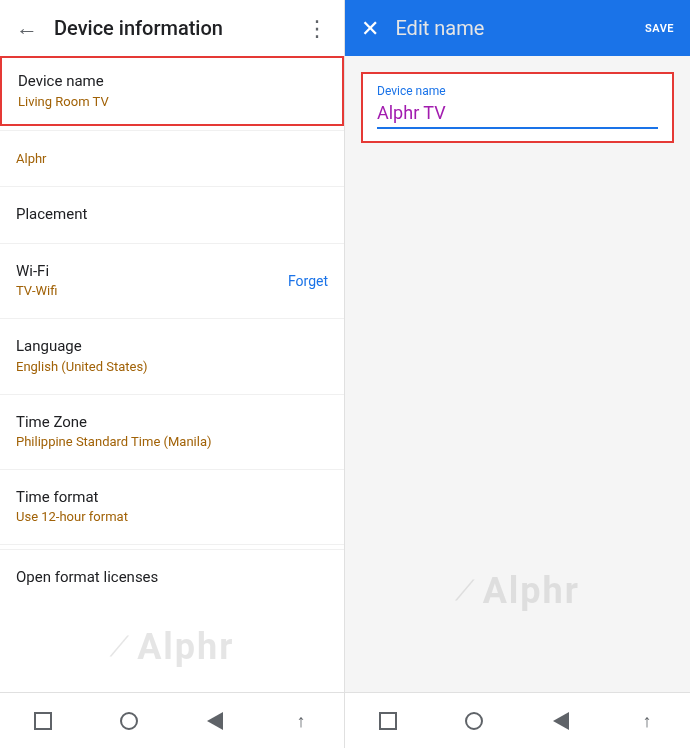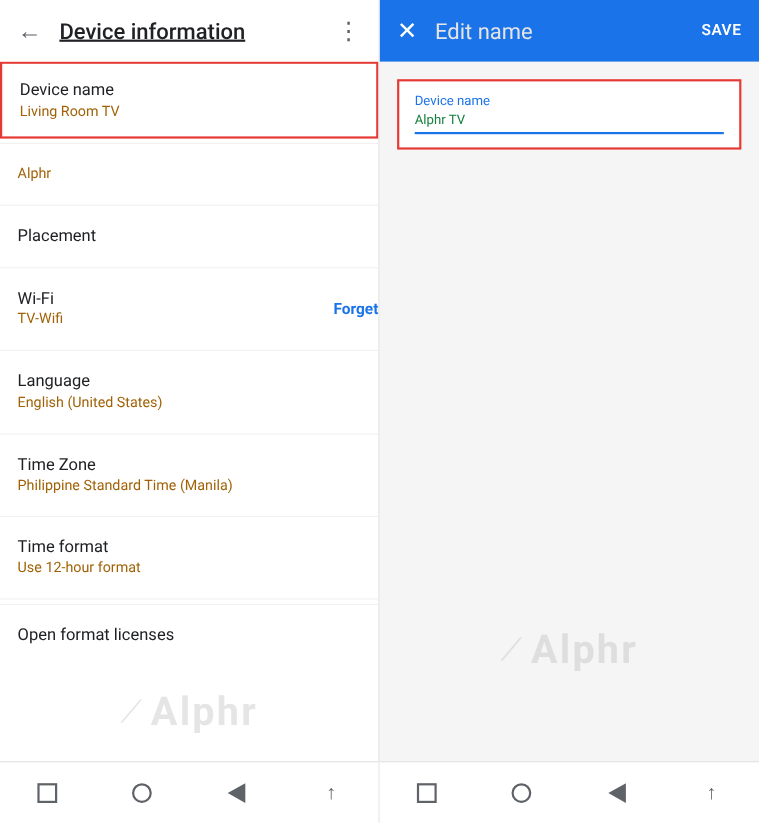--- a/index.html
+++ b/index.html
@@ -36,21 +36,20 @@
       color: #5f6368;
       margin-right: 16px;
       cursor: pointer;
     }
 
     .left-header-title {
       flex: 1;
       font-size: 20px;
       font-weight: 500;
       color: #202124;
-      text-decoration: underline;
     }
 
     .more-icon {
       font-size: 22px;
       color: #5f6368;
       cursor: pointer;
     }
 
     .left-content {
       flex: 1;
@@ -77,26 +76,26 @@
 
     .setting-item-subtitle {
       font-size: 13px;
       color: #a16207;
       margin-top: 2px;
       line-height: 1.3;
     }
 
     .setting-item-forget {
       position: absolute;
-      right: 0;
+      right: 16px;
       top: 50%;
       transform: translateY(-50%);
       font-size: 14px;
       color: #1a73e8;
-      font-weight: 700;
+      font-weight: 400;
     }
 
     .section-divider {
       height: 1px;
       background: #f0f0f0;
       margin: 4px 0;
     }
 
     .watermark {
       position: absolute;
@@ -160,21 +159,21 @@
     }
 
     .right-header-title {
       flex: 1;
       font-size: 20px;
       font-weight: 400;
       color: #e5e5e5;
     }
 
     .save-button {
-      font-size: 14px;
+      font-size: 11px;
       font-weight: 600;
       color: #fff;
       cursor: pointer;
       letter-spacing: 0.5px;
     }
 
     .right-content {
       flex: 1;
       padding: 16px;
       position: relative;
@@ -186,22 +185,22 @@
       padding: 10px 14px 12px;
     }
 
     .edit-field-label {
       font-size: 12px;
       color: #1a73e8;
       margin-bottom: 4px;
     }
 
     .edit-field-value {
-      font-size: 12px;
-      color: #15803d;
+      font-size: 18px;
+      color: #a21caf;
       padding-bottom: 4px;
       border-bottom: 2px solid #1a73e8;
       display: block;
       width: 100%;
     }
 
     .right-watermark {
       position: absolute;
       bottom: 80px;
       left: 0;

